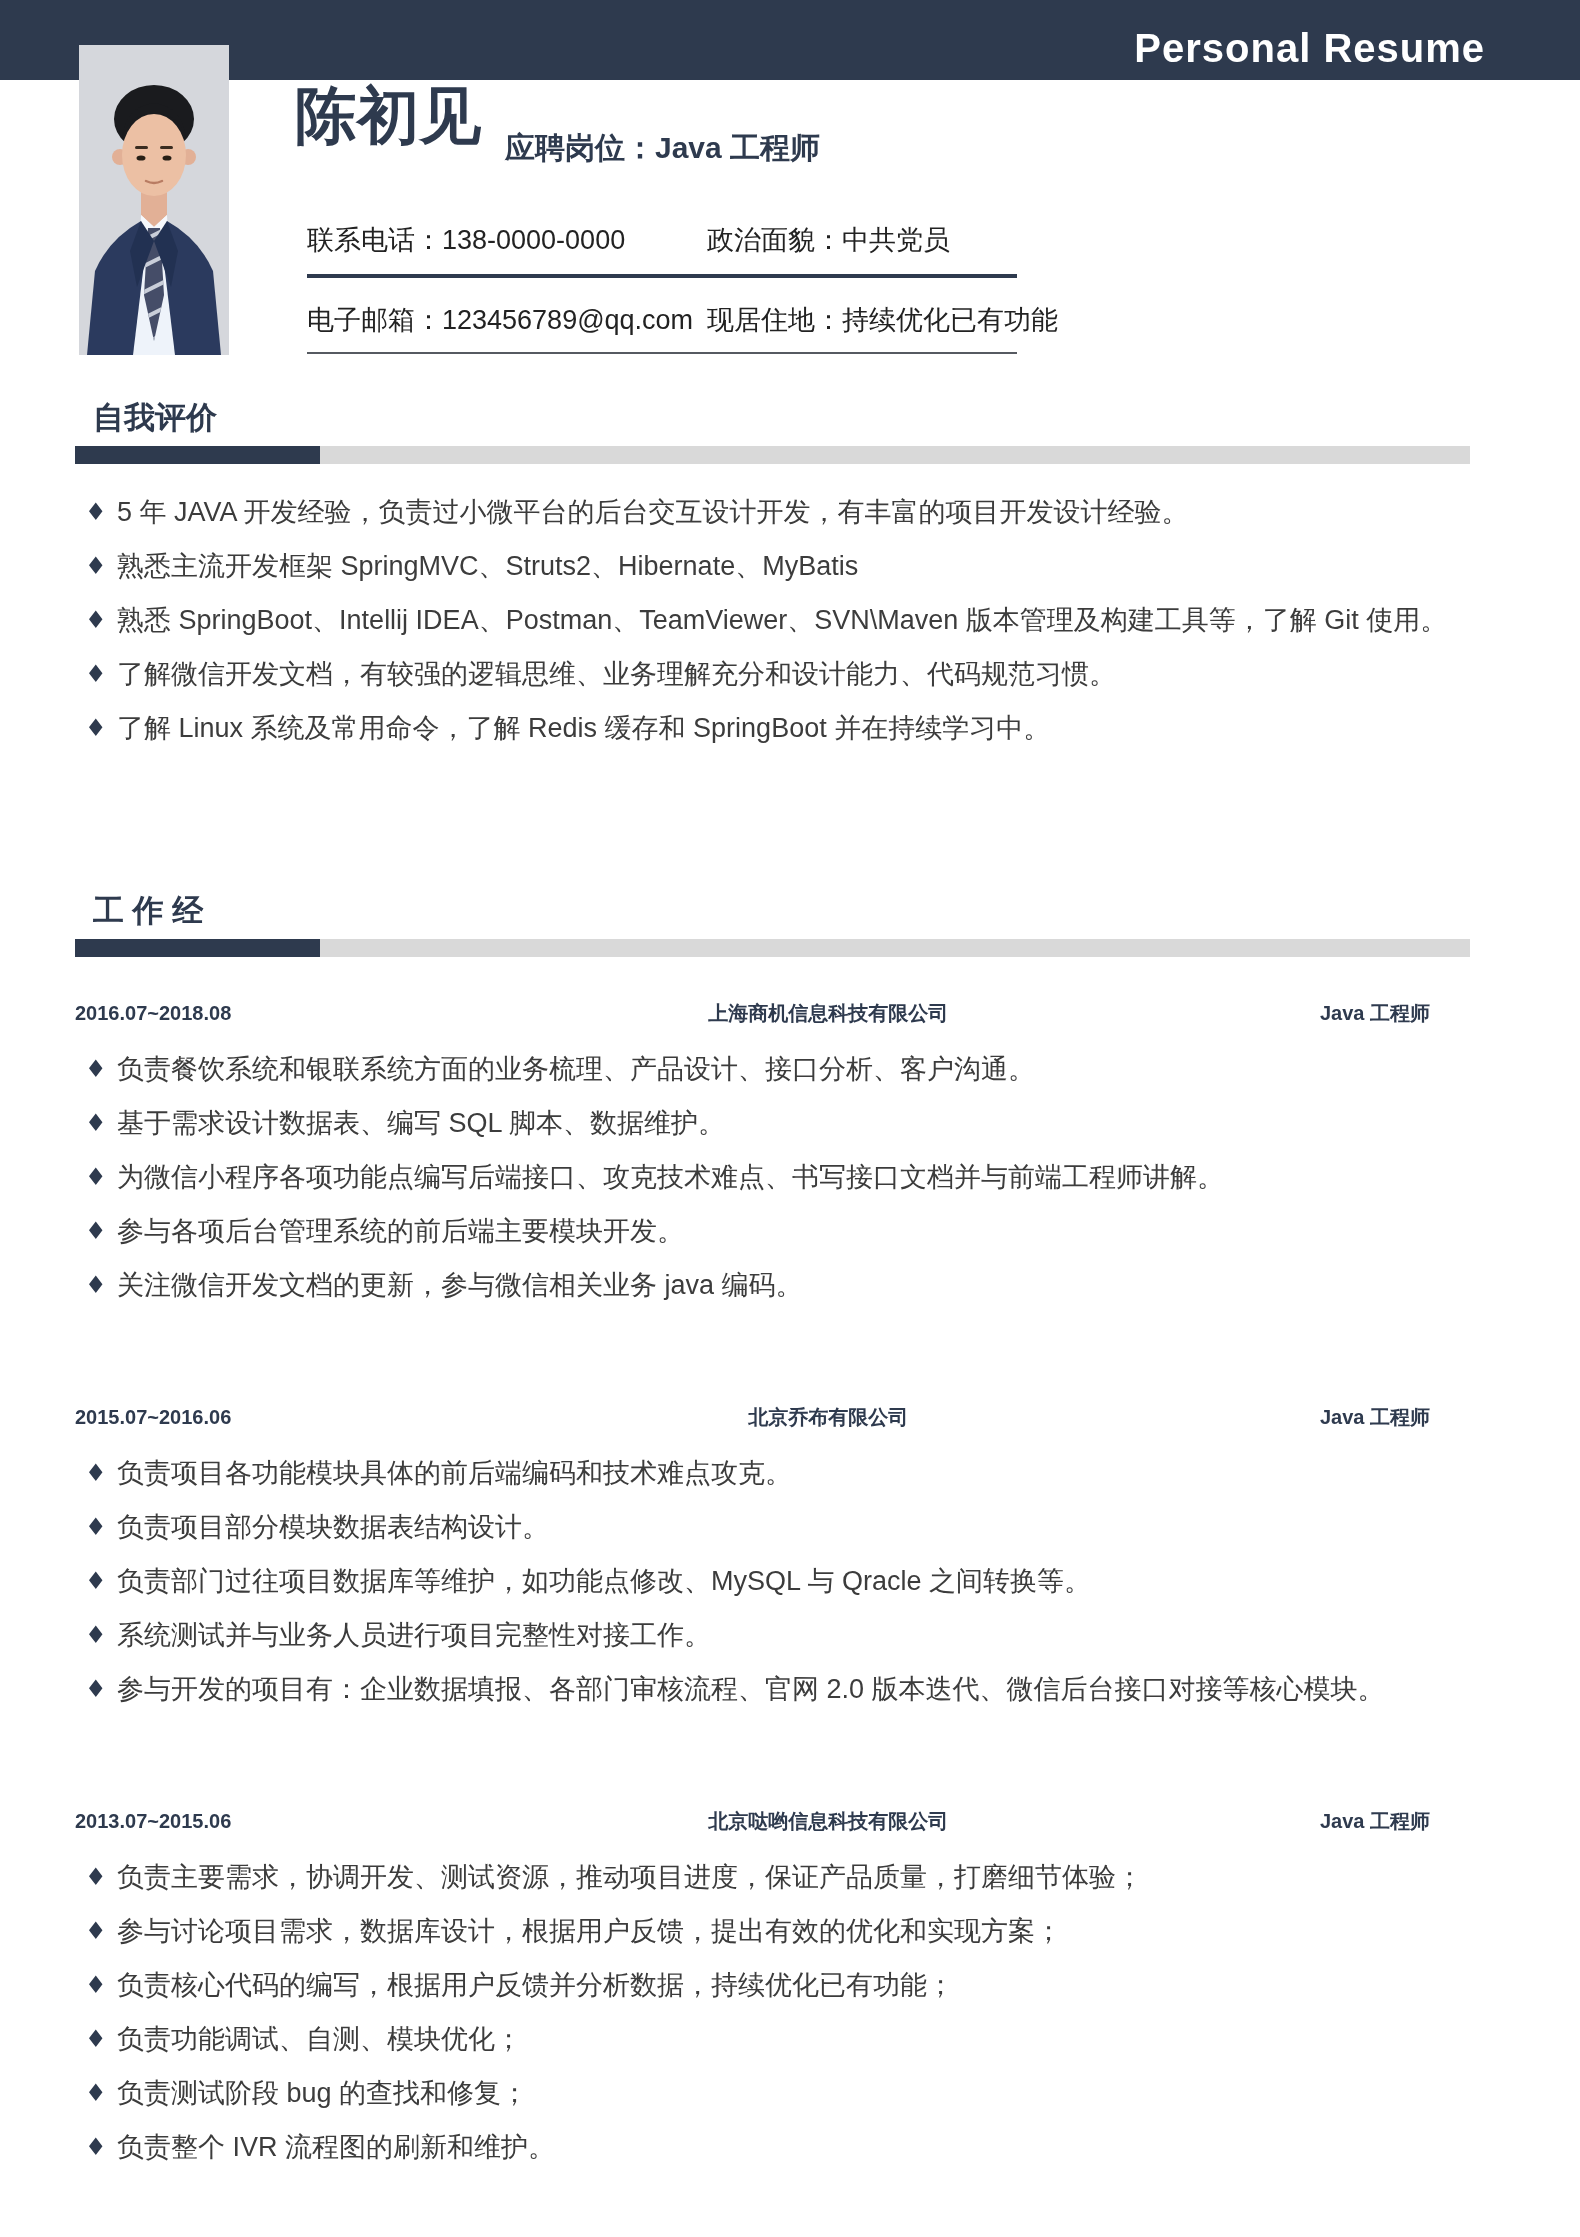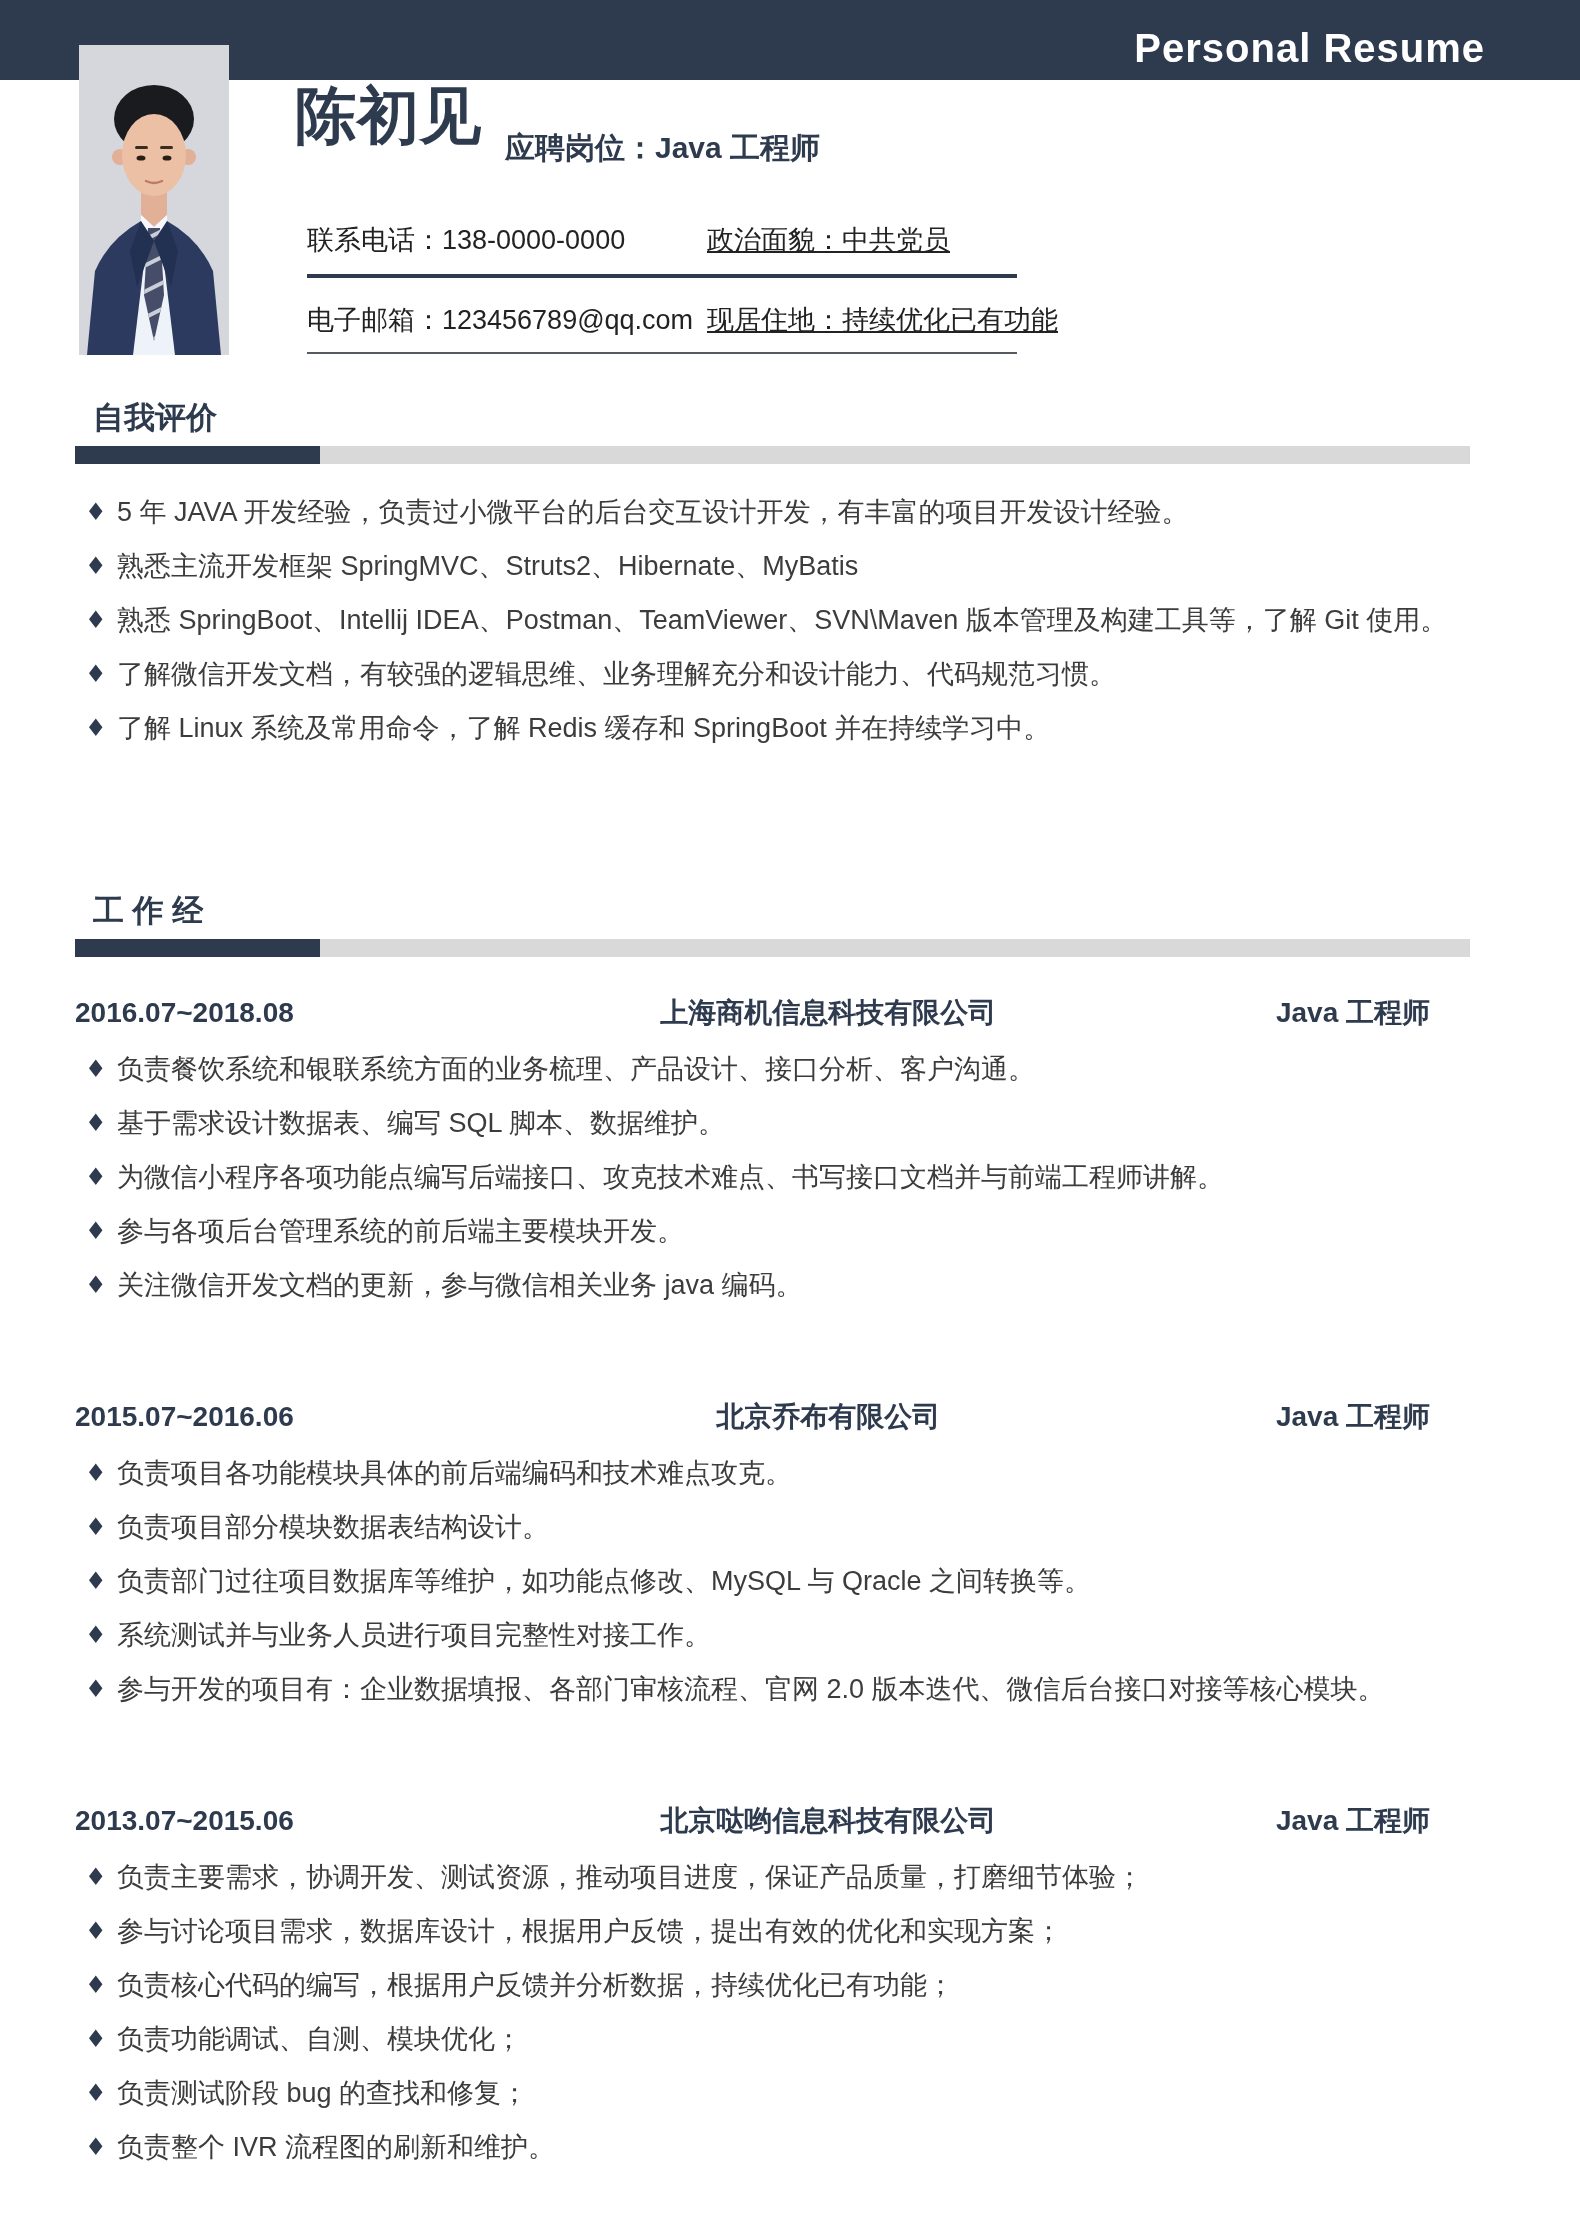--- a/index.html
+++ b/index.html
@@ -29,21 +29,21 @@
     position:absolute;left:505px;top:133px;
     font-size:30px;font-weight:bold;color:#2e3a4e;line-height:1;
   }
   
   .contact{position:absolute;left:307px;top:222px;width:710px;font-size:27px;color:#222222;}
   .contact-row{display:flex;align-items:flex-end;}
   .contact-row.row1{padding-bottom:16px;border-bottom:4px solid #2e3a4e;}
   .contact-row.row2{padding-top:24px;padding-bottom:14px;border-bottom:2px solid #565a61;}
   .contact-cell{white-space:nowrap;}
   .contact-cell.c1{width:400px;}
-  .contact-cell.c2{width:310px;text-decoration:underline;}
+  .contact-cell.c2{width:310px;}
   
   .section{position:absolute;left:75px;width:1395px;}
   .section.self-eval{top:400px;}
   .section.work{top:893px;}
   .section-title{
     margin-left:18px;
     font-size:31px;font-weight:bold;color:#2e3a4e;line-height:36px;
   }
   .section-divider{margin-top:10px;height:18px;display:flex;}
   .section-divider .dark{width:245px;background:#2e3a4e;}
@@ -53,21 +53,21 @@
   .bullet{display:flex;margin-bottom:14px;font-size:27px;line-height:40px;color:#3c3c3c;}
   .diamond{
     flex:0 0 42px;padding-left:10px;box-sizing:border-box;
     color:#2e3a4e;font-size:24px;line-height:40px;
     font-family:"DejaVu Sans",sans-serif;
   }
   .bullet-text{flex:1;}
   
   .job{margin-top:92px;}
   .job.first{margin-top:36px;}
-  .job-header{position:relative;height:40px;font-size:28px;font-weight:bold;color:#2e3a4e;line-height:40px;}
+  .job-header{position:relative;height:40px;font-size:20px;font-weight:bold;color:#2e3a4e;line-height:40px;}
   .job-period{position:absolute;left:0;top:0;}
   .job-company{position:absolute;left:54%;top:0;transform:translateX(-50%);white-space:nowrap;}
   .job-role{position:absolute;right:40px;top:0;}
   .job .bullet-list{margin-top:16px;}
 </style>
 </head>
 <body>
 
 <div class="page">
 

